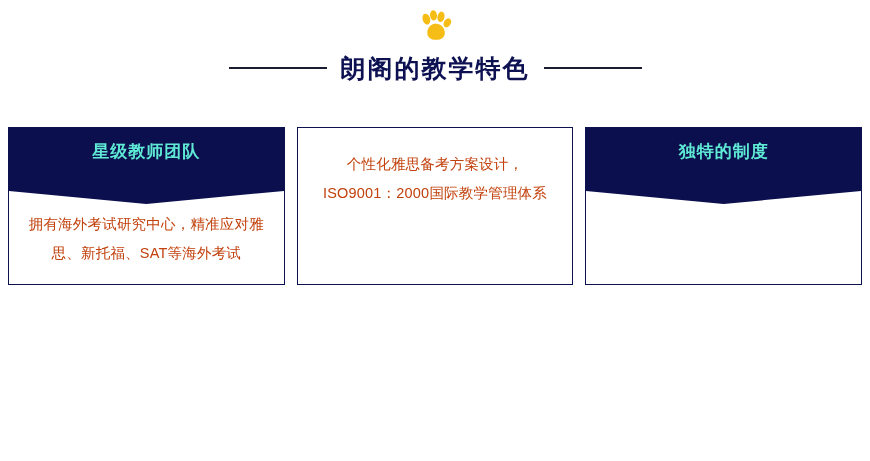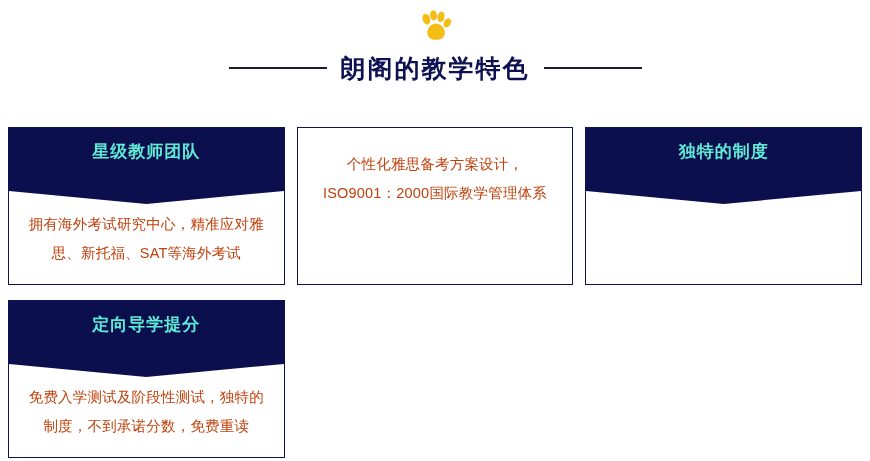--- a/index.html
+++ b/index.html
@@ -193,25 +193,16 @@
     </div>
 
 
     <div class="card">
       <div class="card-header">
         <span class="card-title">独特的制度</span>
         <span class="card-notch"></span>
       </div>
     </div>
 
-    <div class="card">
-      <div class="card-header">
-        <span class="card-title">定向导学提分</span>
-        <span class="card-notch"></span>
-      </div>
-      <div class="card-body">
-        <p class="card-text">免费入学测试及阶段性测试，独特的制度，不到承诺分数，免费重读</p>
-      </div>
-    </div>
 
   </div>
 
 </div>
 
 </body></html>

